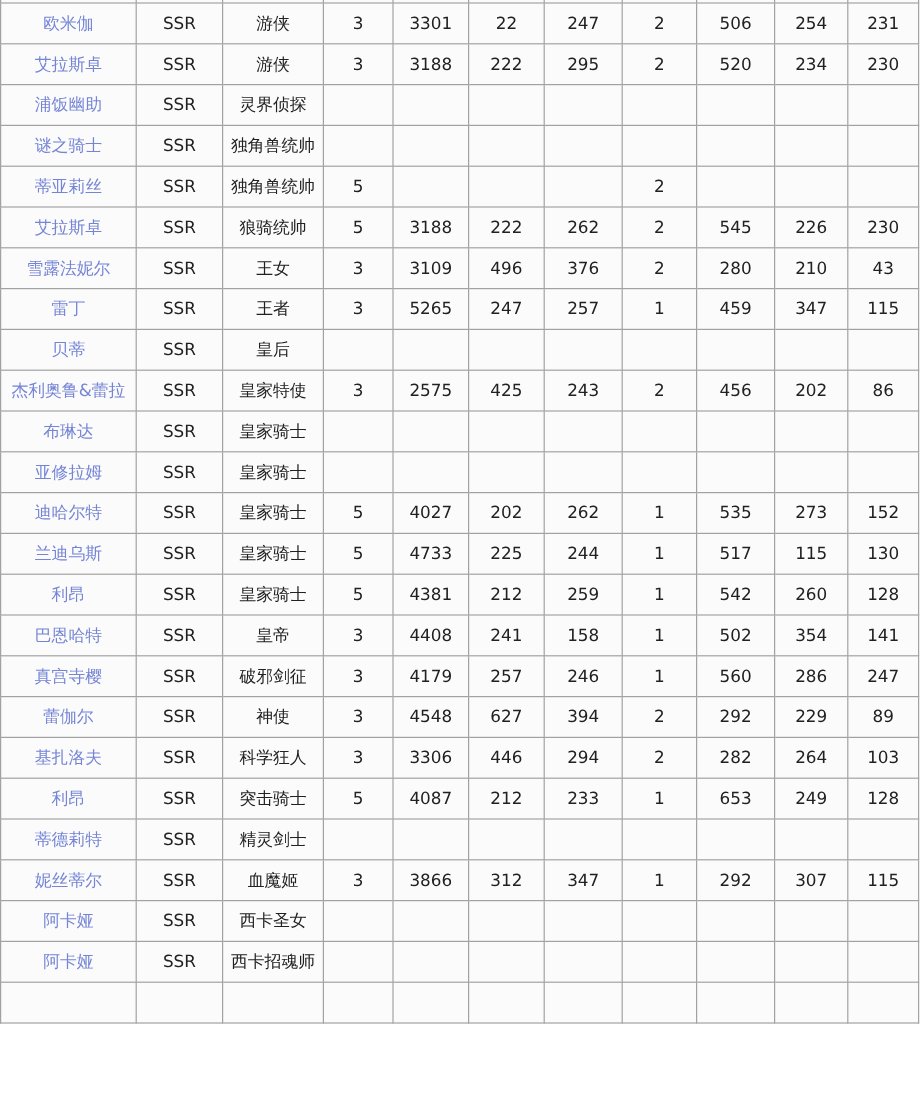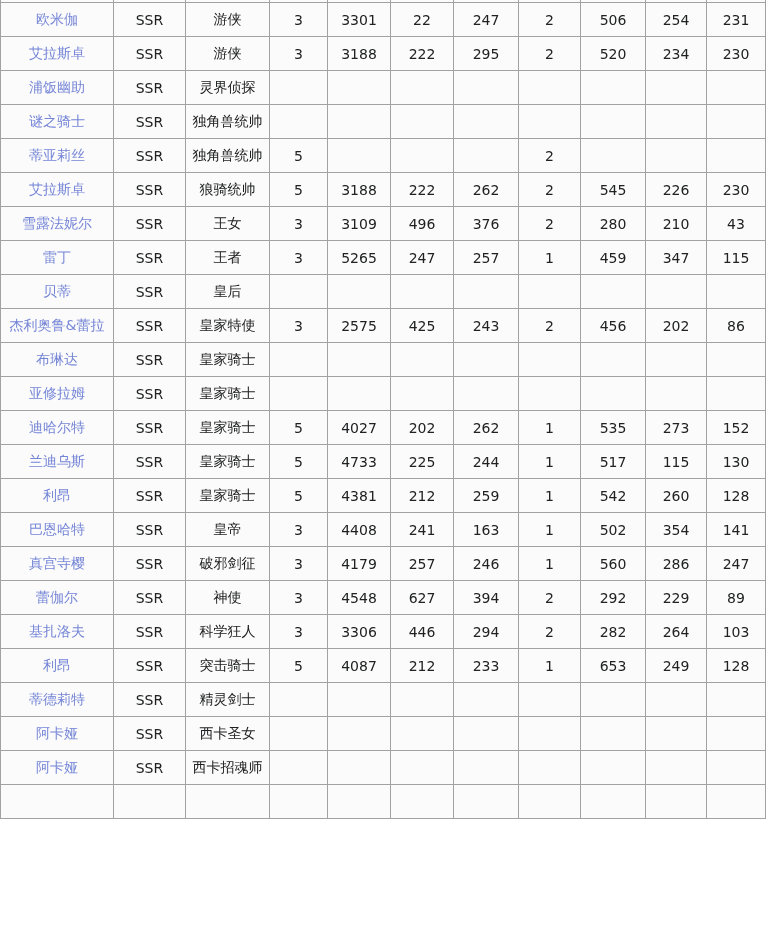--- a/index.html
+++ b/index.html
@@ -268,21 +268,21 @@
           <td>260</td>
           <td>128</td>
         </tr>
         <tr>
           <td><a class="char-link">巴恩哈特</a></td>
           <td>SSR</td>
           <td>皇帝</td>
           <td>3</td>
           <td>4408</td>
           <td>241</td>
-          <td>163</td>
+          <td>158</td>
           <td>1</td>
           <td>502</td>
           <td>354</td>
           <td>141</td>
         </tr>
         <tr>
           <td><a class="char-link">真宫寺樱</a></td>
           <td>SSR</td>
           <td>破邪剑征</td>
           <td>3</td>
@@ -338,20 +338,33 @@
           <td>SSR</td>
           <td>精灵剑士</td>
           <td></td>
           <td></td>
           <td></td>
           <td></td>
           <td></td>
           <td></td>
           <td></td>
           <td></td>
+        </tr>
+        <tr>
+          <td><a class="char-link">妮丝蒂尔</a></td>
+          <td>SSR</td>
+          <td>血魔姬</td>
+          <td>3</td>
+          <td>3866</td>
+          <td>312</td>
+          <td>347</td>
+          <td>1</td>
+          <td>292</td>
+          <td>307</td>
+          <td>115</td>
         </tr>
         <tr>
           <td><a class="char-link">阿卡娅</a></td>
           <td>SSR</td>
           <td>西卡圣女</td>
           <td></td>
           <td></td>
           <td></td>
           <td></td>
           <td></td>

